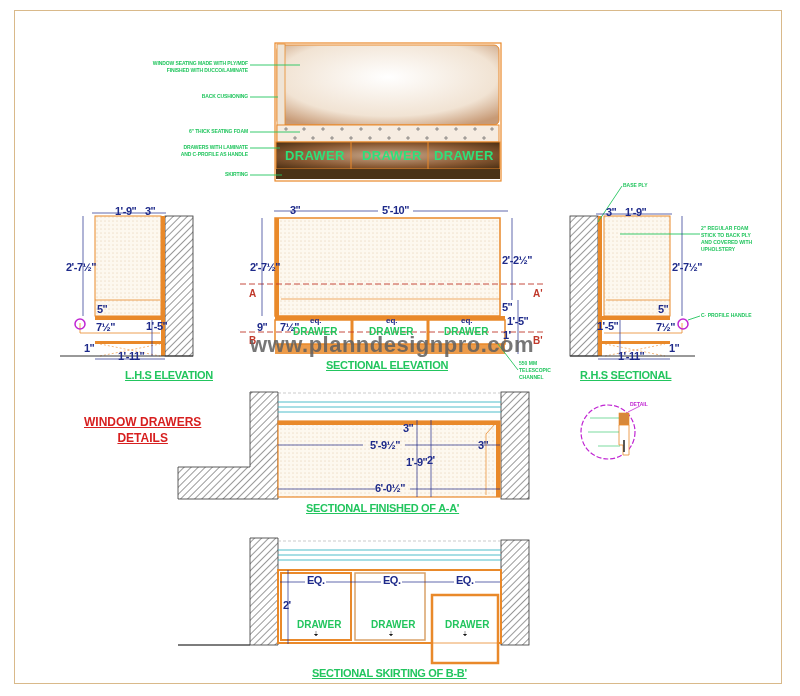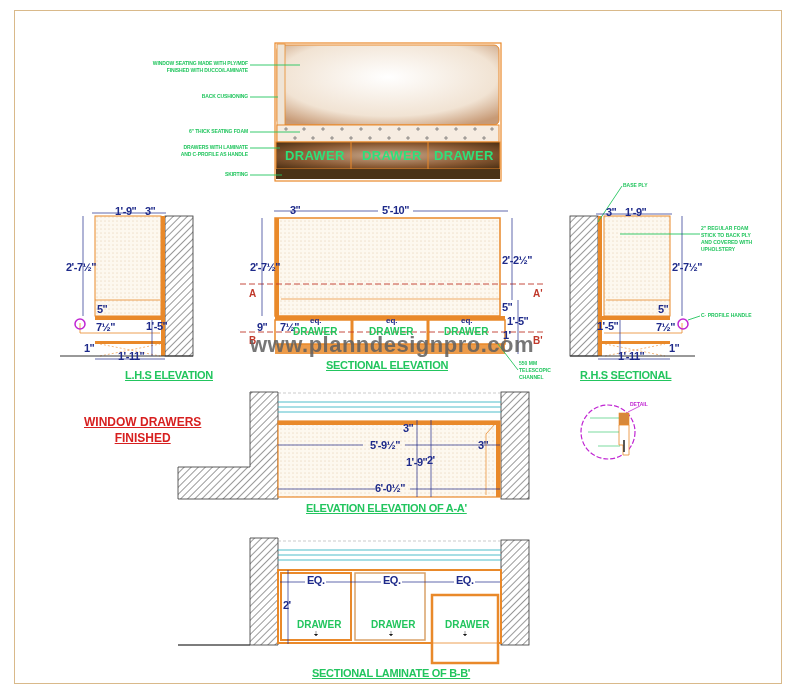--- a/index.html
+++ b/index.html
@@ -261,33 +261,33 @@
 <div class="t dim" style="left:672px;top:262px;">2'-7½"</div>
 <div class="t dim" style="left:658px;top:304px;">5"</div>
 <div class="t dim" style="left:597px;top:321px;">1'-5"</div>
 <div class="t dim" style="left:656px;top:322px;">7½"</div>
 <div class="t dim" style="left:669px;top:343px;">1"</div>
 <div class="t dim" style="left:618px;top:351px;">1'-11"</div>
 <div class="t title-g" style="left:580px;top:370px;">R.H.S SECTIONAL</div>
 
 <div class="t red-title" style="left:84px;top:414px;">
   <div>WINDOW DRAWERS</div>
-  <div>FINISHED</div>
+  <div>DETAILS</div>
 </div>
 
 <div class="t dim" style="left:403px;top:423px;">3"</div>
 <div class="t dim" style="left:370px;top:440px;">5'-9½"</div>
 <div class="t dim" style="left:478px;top:440px;">3"</div>
 <div class="t dim" style="left:406px;top:457px;">1'-9"</div>
 <div class="t dim" style="left:427px;top:455px;">2'</div>
 <div class="t dim" style="left:375px;top:483px;">6'-0½"</div>
-<div class="t title-g" style="left:306px;top:503px;">ELEVATION ELEVATION OF A-A'</div>
+<div class="t title-g" style="left:306px;top:503px;">SECTIONAL FINISHED OF A-A'</div>
 
 <div class="t" style="left:630px;top:402px;color:#c026d3;font-size:5px;font-weight:bold;">DETAIL</div>
 
 <div class="t dim" style="left:305px;top:575px;background:#fff;padding:0 2px;">EQ.</div>
 <div class="t dim" style="left:381px;top:575px;background:#fff;padding:0 2px;">EQ.</div>
 <div class="t dim" style="left:454px;top:575px;background:#fff;padding:0 2px;">EQ.</div>
 <div class="t dim" style="left:283px;top:600px;">2'</div>
 <div class="t drawer-sm" style="left:297px;top:620px;">DRAWER</div>
 <div class="t drawer-sm" style="left:371px;top:620px;">DRAWER</div>
 <div class="t drawer-sm" style="left:445px;top:620px;">DRAWER</div>
-<div class="t title-g" style="left:312px;top:668px;">SECTIONAL LAMINATE OF B-B'</div>
+<div class="t title-g" style="left:312px;top:668px;">SECTIONAL SKIRTING OF B-B'</div>
 
 </body></html>

